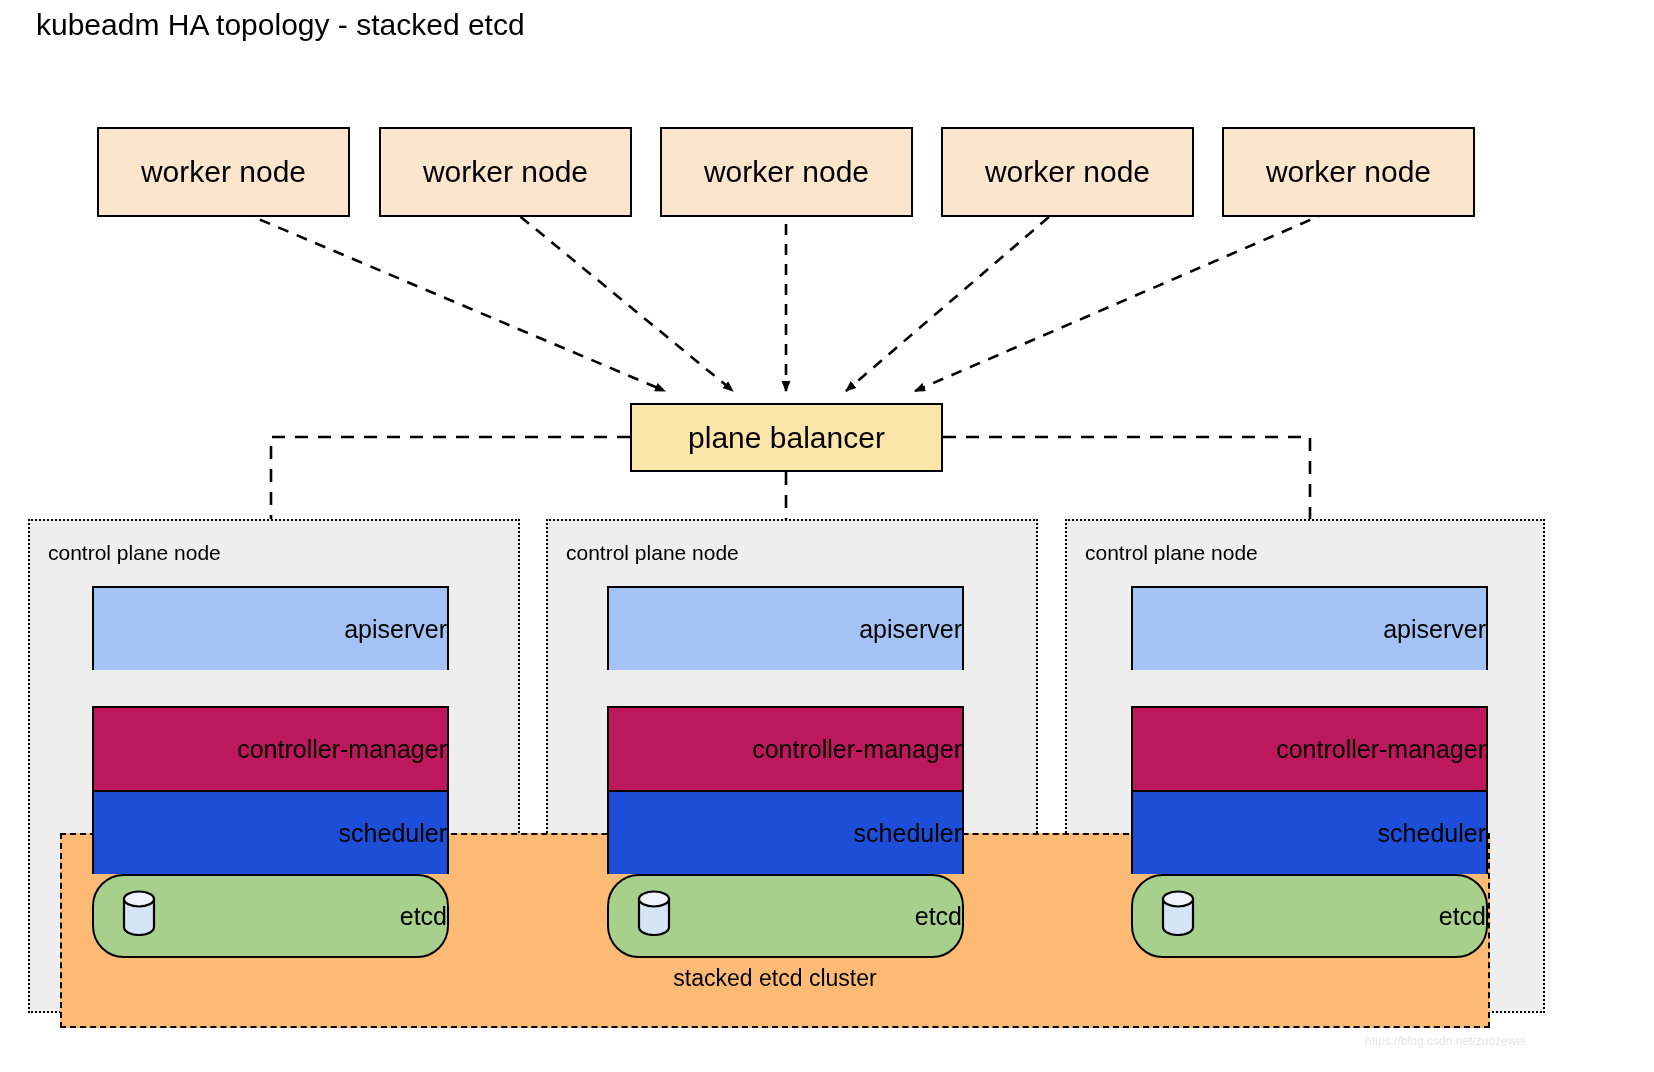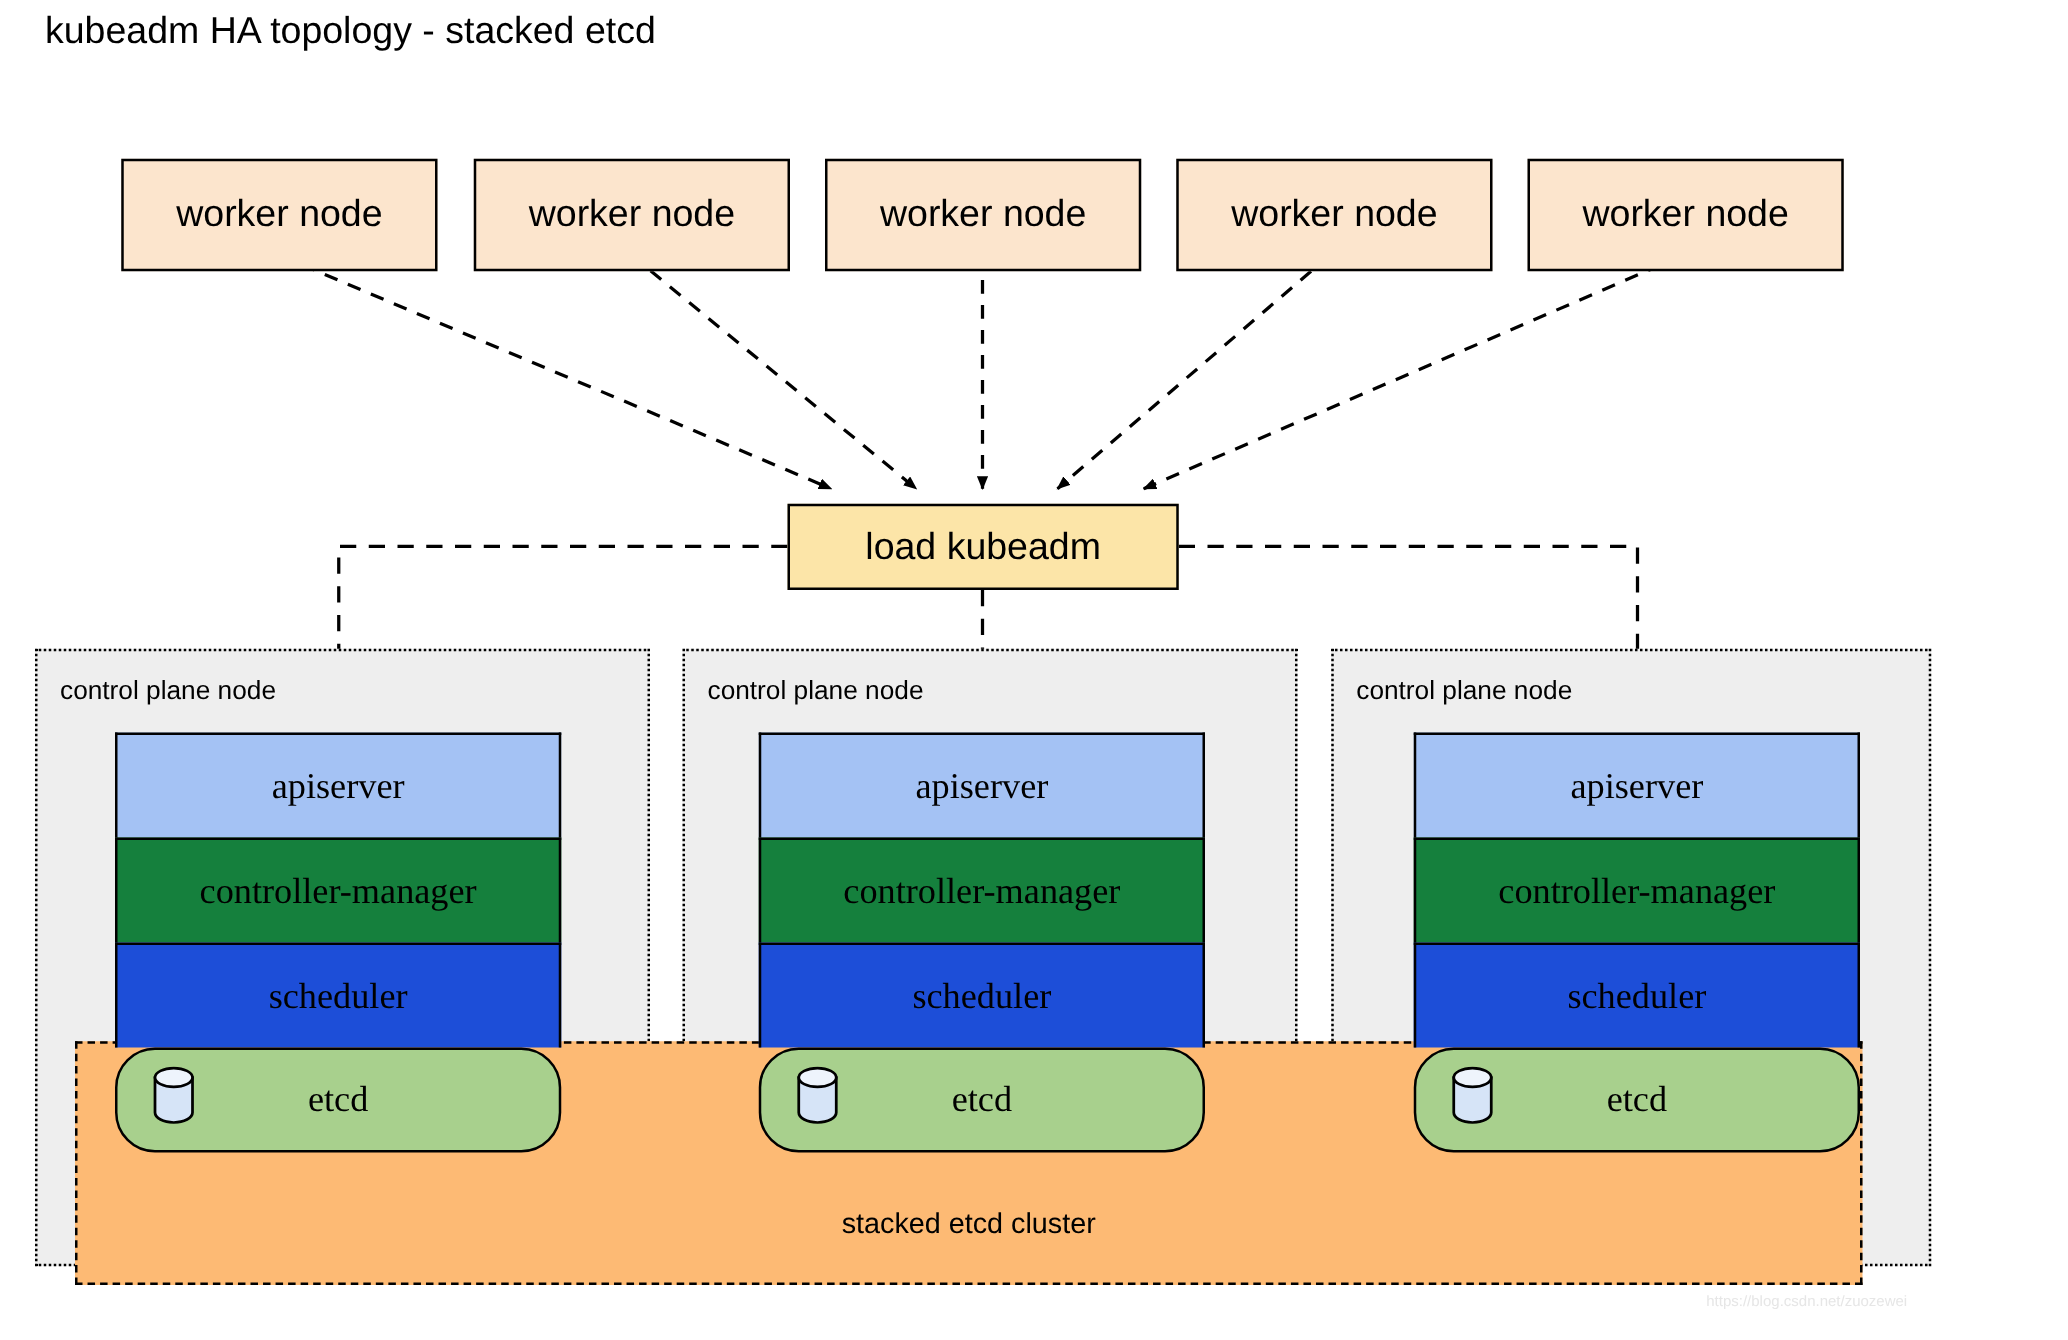--- a/index.html
+++ b/index.html
@@ -81,29 +81,28 @@
     width: 357px;
     z-index: 4;
   }
   .stack-row {
     box-sizing: border-box;
     height: 84px;
     border: 2px solid #000000;
     border-bottom: none;
     display: flex;
     align-items: center;
-    justify-content: center;
-    font-size: 29px;
+    justify-content: flex-end;
+    font-size: 25px;
     color: #000000;
     white-space: nowrap;
     position: relative;
-    font-family: Liberation Serif, serif;
   }
   .stack-row.apiserver { background: #a4c2f4; }
-  .stack-row.cm { background: #15803d; }
+  .stack-row.cm { background: #be185d; margin-top: 36px; }
   .stack-row.sched { background: #1d4ed8; }
   .stack-row.etcd {
     background: #a8d08d;
     border-bottom: 2px solid #000000;
     border-radius: 32px;
   }
   .etcd-icon {
     position: absolute;
     left: 28px;
     top: 50%;
@@ -223,21 +222,21 @@
     <span>worker node</span>
   </div>
   <div class="node-box worker-node" style="left:941px; top:113px;">
     <span>worker node</span>
   </div>
   <div class="node-box worker-node" style="left:1222px; top:113px;">
     <span>worker node</span>
   </div>
 
   <div class="node-box load-balancer">
-    <span>load kubeadm</span>
+    <span>plane balancer</span>
   </div>
 
   <div class="stack" style="left:92px; top:586px;">
     <div class="stack-row apiserver">
       <span>apiserver</span>
     </div>
     <div class="stack-row cm">
       <span>controller-manager</span>
     </div>
     <div class="stack-row sched">

